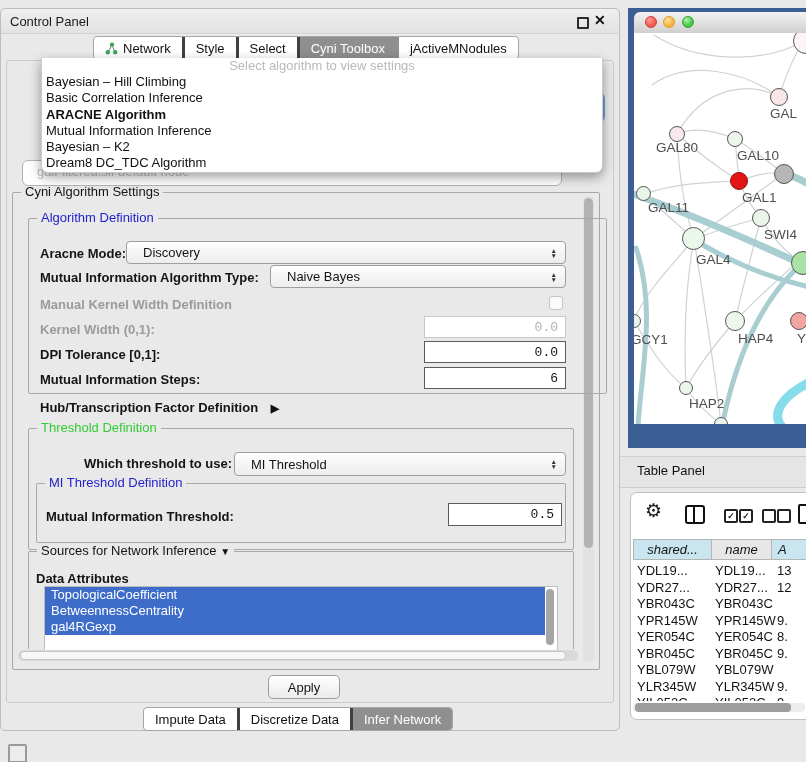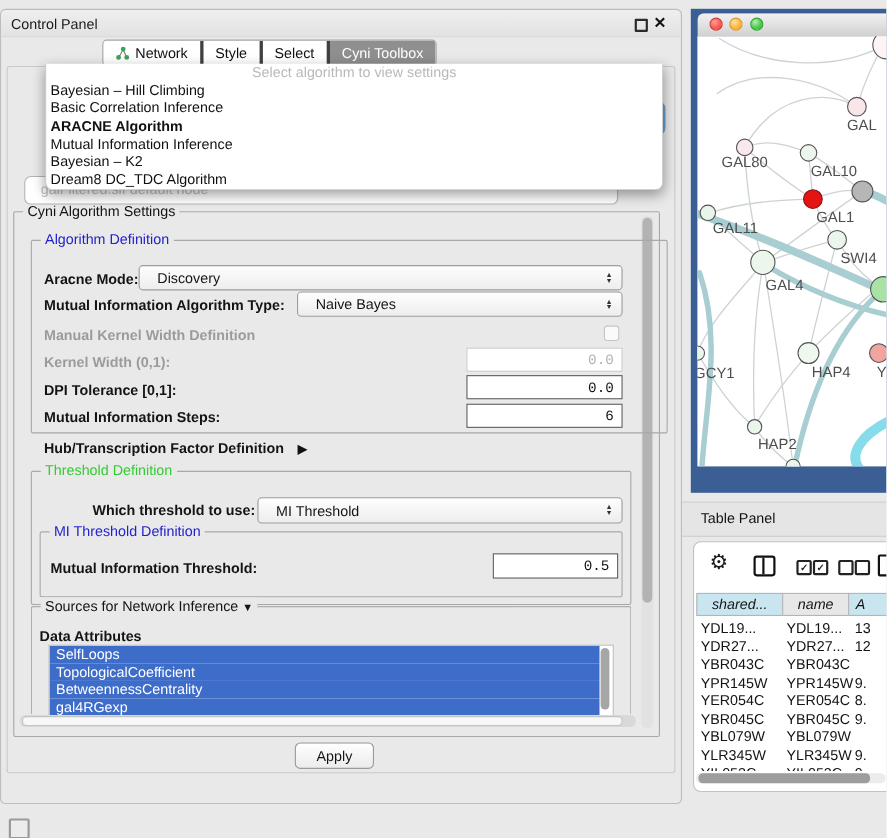--- a/index.html
+++ b/index.html
@@ -108,20 +108,23 @@
     </div>
     <div class="tabseg">
       <span>Style</span>
     </div>
     <div class="tabseg">
       <span>Select</span>
     </div>
     <div class="tabseg selected">
       <span>Cyni Toolbox</span>
     </div>
+    <div class="tabseg">
+      <span>jActiveMNodules</span>
+    </div>
   </div>
 
   <div class="abs card"></div>
   <div class="abs hidden-combo-a">
     <span class="spin">
         <span>▲</span>
         <span>▼</span>
       </span>
   </div>
   <div class="abs hidden-combo-b">galFiltered.sif default node</div>
@@ -194,31 +197,41 @@
   <div class="abs tfield" style="left:448px;top:503px;width:114px;height:23px;">0.5</div>
 
   <div class="abs fs-open" style="left:28px;top:551px;width:544px;height:97px;">
     <span class="legend">
       <span>Sources for Network Inference</span>
       <span style="font-size:10px;">▼</span>
     </span>
   </div>
   <div class="abs blabel" style="left:36px;top:571px;">Data Attributes</div>
   <div class="abs listbox" style="left:44px;top:586px;width:512px;height:64px;">
-    <div class="litem">SelfLoops</div>
     <div class="litem">TopologicalCoefficient</div>
     <div class="litem">BetweennessCentrality</div>
     <div class="litem">gal4RGexp</div>
     <div class="list-scroll"></div>
   </div>
   <div class="abs hscroll-track" style="left:18px;top:650px;width:560px;height:11px;">
     <div class="hscroll-thumb" style="position:absolute;left:2px;top:1px;width:546px;height:9px;"></div>
   </div>
 
   <div class="abs applybtn" style="left:268px;top:675px;width:70px;height:22px;">Apply</div>
+  <div class="abs tabbar" style="left:143px;top:707px;">
+    <div class="tabseg">
+        <span>Impute Data</span>
+      </div>
+    <div class="tabseg">
+        <span>Discretize Data</span>
+      </div>
+    <div class="tabseg selected">
+        <span>Infer Network</span>
+      </div>
+  </div>
 
   <div class="abs mini-icon"></div>
 
   <div class="abs desktop"></div>
   <div class="abs macwin-bar"></div>
   <div class="abs light" style="left:645px;top:16px;background:radial-gradient(circle at 35% 30%,#ff9d96,#f3594f 60%);border:1px solid #d23b33;"></div>
   <div class="abs light" style="left:663px;top:16px;background:radial-gradient(circle at 35% 30%,#ffe2a0,#f8b43c 60%);border:1px solid #d99b2b;"></div>
   <div class="abs light" style="left:682px;top:16px;background:radial-gradient(circle at 35% 30%,#b4f0b0,#47c649 60%);border:1px solid #2fa633;"></div>
 
   <div class="abs canvas">

